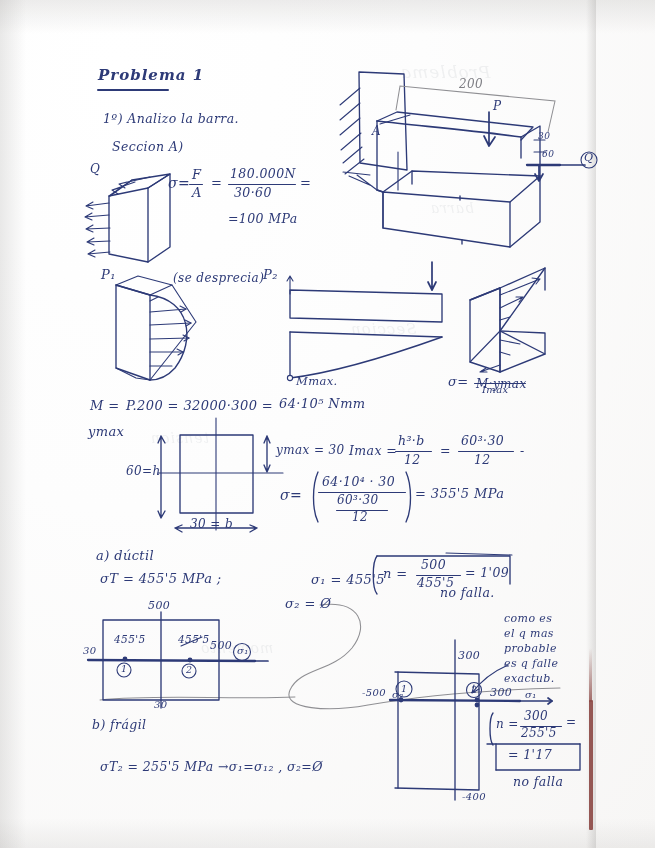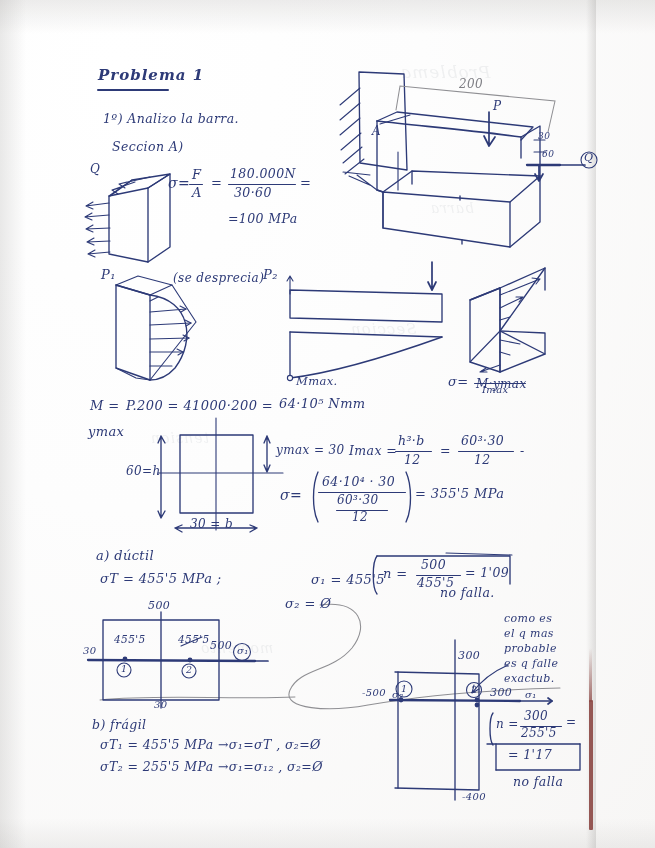--- a/index.html
+++ b/index.html
@@ -243,21 +243,21 @@
   <div class="ink hw" style="left:173px;top:272px;font-size:12px;">(se desprecia)</div>
   <div class="ink hw" style="left:263px;top:268px;font-size:13px;">P₂</div>
   <div class="ink hw" style="left:296px;top:375px;font-size:11.5px;">Mmax.</div>
 
   <div class="ink hw" style="left:448px;top:375px;font-size:13px;">σ=</div>
   <div class="ink hw" style="left:476px;top:366px;font-size:12px;margin-top:12px;">M·ymax</div>
   <div class="frac-line" style="left:474px;top:383px;width:52px;"></div>
   <div class="ink hw" style="left:482px;top:385px;font-size:10px;">Imax</div>
 
   <div class="ink hw" style="left:90px;top:399px;font-size:13px;">M =</div>
-  <div class="ink hw" style="left:126px;top:399px;font-size:13px;">P.200 = 41000·200 =</div>
+  <div class="ink hw" style="left:126px;top:399px;font-size:13px;">P.200 = 32000·300 =</div>
   <div class="ink hw" style="left:279px;top:397px;font-size:13px;">64·10⁵ Nmm</div>
 
   <div class="ink hw" style="left:88px;top:425px;font-size:13px;">ymax</div>
   <div class="ink hw" style="left:126px;top:465px;font-size:12px;">60=h</div>
   <div class="ink hw" style="left:190px;top:518px;font-size:12px;">30 = b</div>
   <div class="ink hw" style="left:276px;top:444px;font-size:12px;">ymax = 30</div>
 
   <div class="ink hw" style="left:349px;top:444px;font-size:12.5px;">Imax =</div>
   <div class="ink hw" style="left:398px;top:434px;font-size:12.5px;">h³·b</div>
   <div class="frac-line" style="left:395px;top:451px;width:37px;"></div>
@@ -319,16 +319,15 @@
 
   <div class="ink hw" style="left:496px;top:718px;font-size:12px;">n =</div>
   <div class="ink hw" style="left:524px;top:710px;font-size:12px;">300</div>
   <div class="frac-line" style="left:520px;top:726px;width:42px;"></div>
   <div class="ink hw" style="left:521px;top:727px;font-size:12px;">255'5</div>
   <div class="ink hw" style="left:566px;top:716px;font-size:12px;">=</div>
   <div class="ink hw" style="left:508px;top:748px;font-size:12.5px;">= 1'17</div>
   <div class="ink hw" style="left:513px;top:775px;font-size:12.5px;">no falla</div>
 
   <div class="ink hw" style="left:92px;top:718px;font-size:12.5px;">b) frágil</div>
-  <div class="ink hw" style="left:100px;top:738px;font-size:12.5px;">σT₁ = 455'5 MPa →σ₁=σT , σ₂=Ø</div>
   <div class="ink hw" style="left:100px;top:760px;font-size:12.5px;">σT₂ = 255'5 MPa →σ₁=σ₁₂ , σ₂=Ø</div>
 
 </div>
 
 </body></html>

